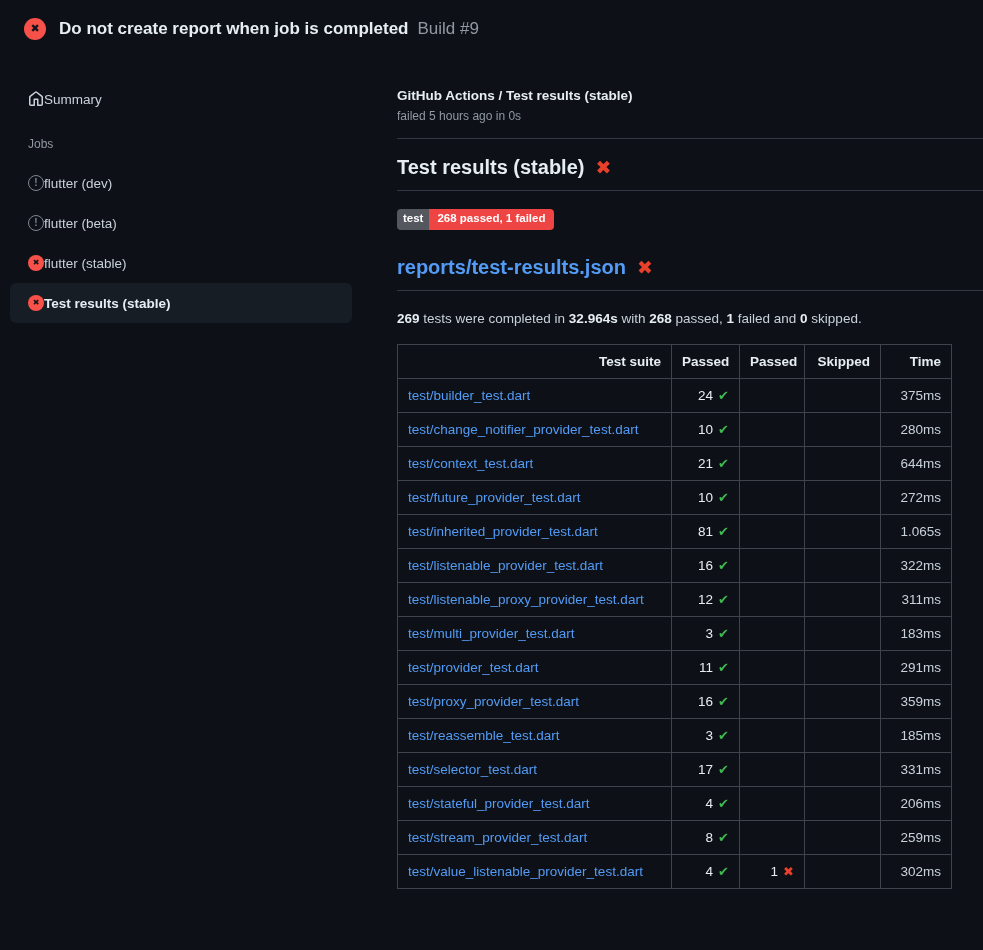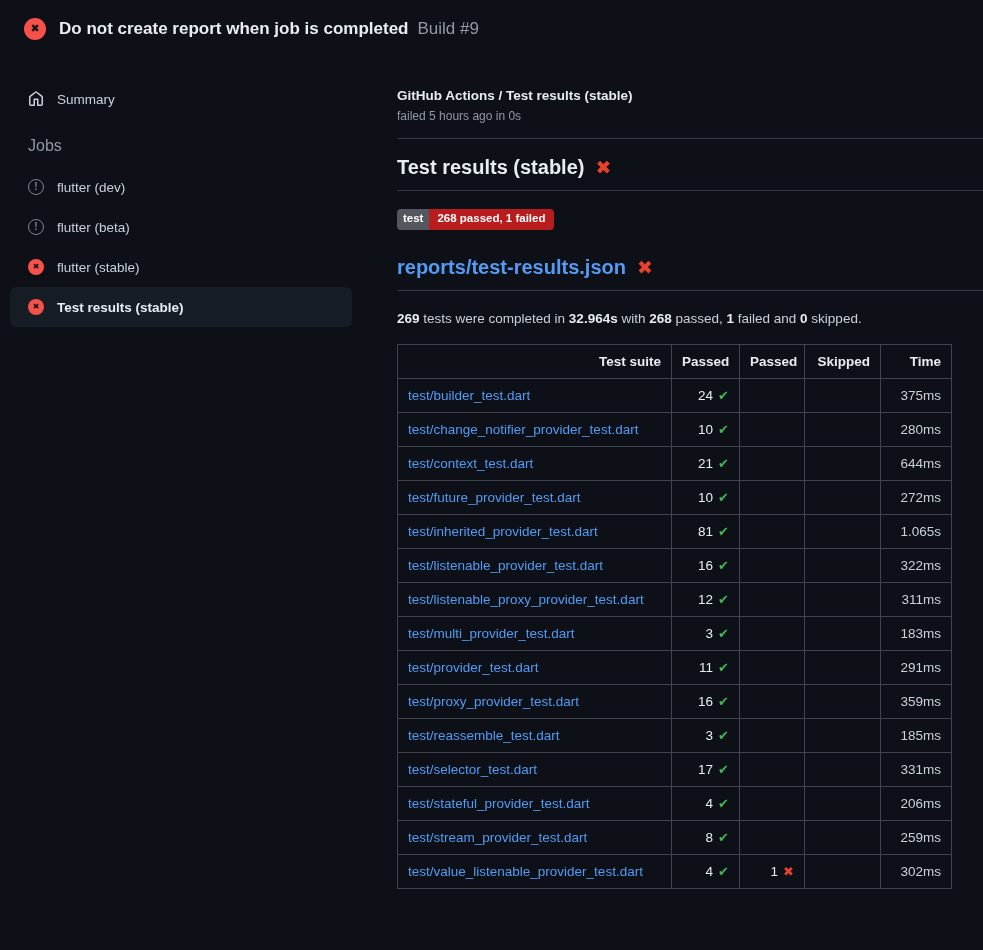--- a/index.html
+++ b/index.html
@@ -18,43 +18,43 @@
     display: flex; align-items: center; justify-content: center;
     font-size: 11px; font-weight: 700; flex: none; line-height: 1;
   }
   .page-title { font-size: 17px; font-weight: 700; color: #e6edf3; white-space: nowrap; }
   .build-label { font-size: 17px; font-weight: 400; color: #9198a1; margin-left: -4px; }
   
   .layout { display: flex; align-items: flex-start; }
   
   .sidebar { width: 380px; flex: none; padding-top: 22px; }
   .side-item {
-    display: flex; align-items: center; gap: 13px;
+    display: flex; align-items: center; 
     height: 40px; margin: 0 28px 0 10px; padding: 0 8px 0 18px;
     border-radius: 6px; font-size: 13.5px; color: #c9d1d9; cursor: pointer;
   }
   .side-item.selected { background: #171d24; color: #e6edf3; font-weight: 700; }
-  .jobs-heading { font-size: 16px; color: #9198a1; margin: 18px 0 12px 28px; }
+  .jobs-heading { font-size: 12px; color: #9198a1; margin: 18px 0 12px 28px; }
   .icon-16 { width: 16px; height: 16px; flex: none; display: flex; align-items: center; justify-content: center; line-height: 1; }
   .ic-failed { border-radius: 50%; background: #f85149; color: #11151c; font-size: 8px; font-weight: 700; }
   .ic-cancelled { border-radius: 50%; border: 1.5px solid #7d8590; color: #7d8590; font-size: 10px; font-weight: 700; }
   .home-svg { display: block; }
   
   .main { flex: 1; padding: 31px 0 0 17px; min-width: 0; }
   .breadcrumb { font-size: 13.5px; font-weight: 700; color: #e6edf3; }
   .status-line { font-size: 12px; color: #9198a1; margin-top: 6px; }
   .divider { border: none; border-top: 1px solid #313843; margin: 0; }
   .d1 { margin-top: 15px; }
   .d2 { margin-top: 11px; }
   .section-title { display: flex; align-items: center; gap: 11px; margin: 17px 0 0; font-size: 20px; font-weight: 700; color: #e6edf3; }
   .section-title.report { color: #539bf5; margin-top: 26px; cursor: pointer; }
   .big-cross { color: #e8402a; font-weight: 700; font-size: 19px; line-height: 1; }
   .badge { display: inline-flex; margin-top: 18px; border-radius: 4px; overflow: hidden; font-size: 11.5px; font-weight: 700; color: #ffffff; line-height: 1; }
   .badge-label { background: #54585e; padding: 4px 6px 5px; }
-  .badge-value { background: #b91c1c; padding: 4px 8px 5px; }
+  .badge-value { background: #ef4444; padding: 4px 8px 5px; }
   .summary-line { margin-top: 20px; font-size: 13.5px; color: #c9d1d9; }
   .summary-line .b { font-weight: 700; color: #e6edf3; }
   
   table { border-collapse: collapse; table-layout: fixed; width: 554px; margin-top: 18px; font-size: 13.5px; }
   th, td { border: 1px solid #3d444d; padding: 7px 10px; height: 34px; }
   th { font-weight: 700; color: #e6edf3; text-align: right; }
   th.col-suite { text-align: right; }
   td { color: #c9d1d9; text-align: right; white-space: nowrap; }
   td.suite-cell { text-align: left; overflow: hidden; text-overflow: ellipsis; }
   .suite-link { color: #539bf5; text-decoration: none; cursor: pointer; }

